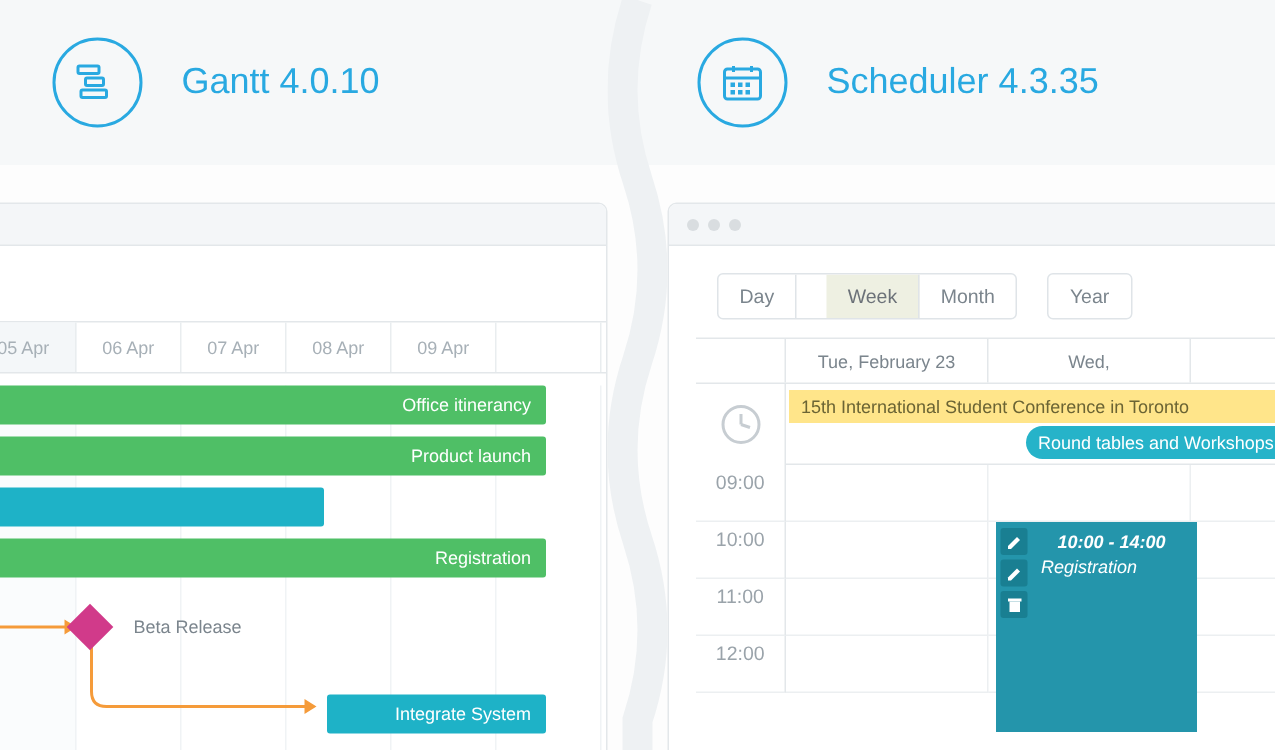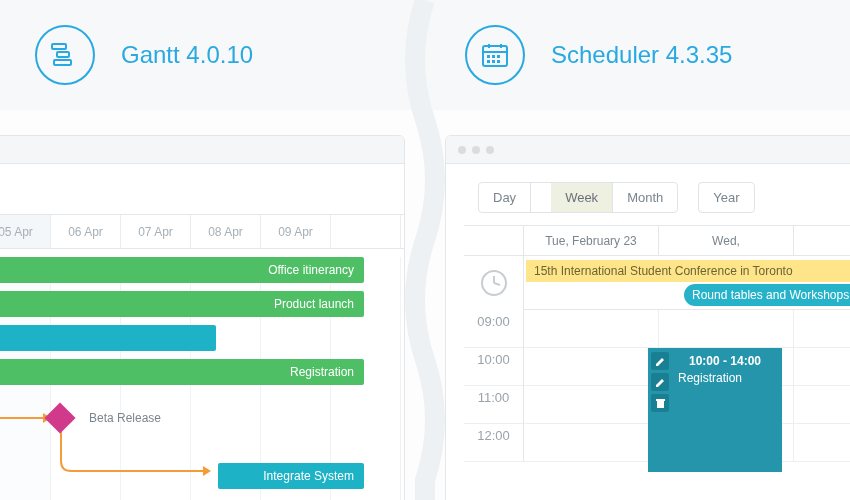--- a/index.html
+++ b/index.html
@@ -334,21 +334,21 @@
           </div>
         <div class="hour-row">
             <div class="hour-label">12:00</div>
             <div class="hour-cells">
               <div class="hour-cell"></div>
               <div class="hour-cell"></div>
               <div class="hour-cell"></div>
             </div>
           </div>
 
-        <div class="event-block" style="left:184px; top:38px; width:134px; height:124px;">
+        <div class="event-block" style="left:200px; top:38px; width:134px; height:140px;font-style:italic;">
           <div class="event-toolbar">
             <div class="event-tool">
               <svg width="11" height="11" viewBox="0 0 11 11">
                   <path d="M1 8 L7 2 L9 4 L3 10 L1 10 Z" fill="#fff"></path>
                 </svg>
             </div>
             <div class="event-tool">
               <svg width="11" height="11" viewBox="0 0 11 11">
                   <path d="M1 8 L7 2 L9 4 L3 10 L1 10 Z" fill="#fff"></path>
                 </svg>

